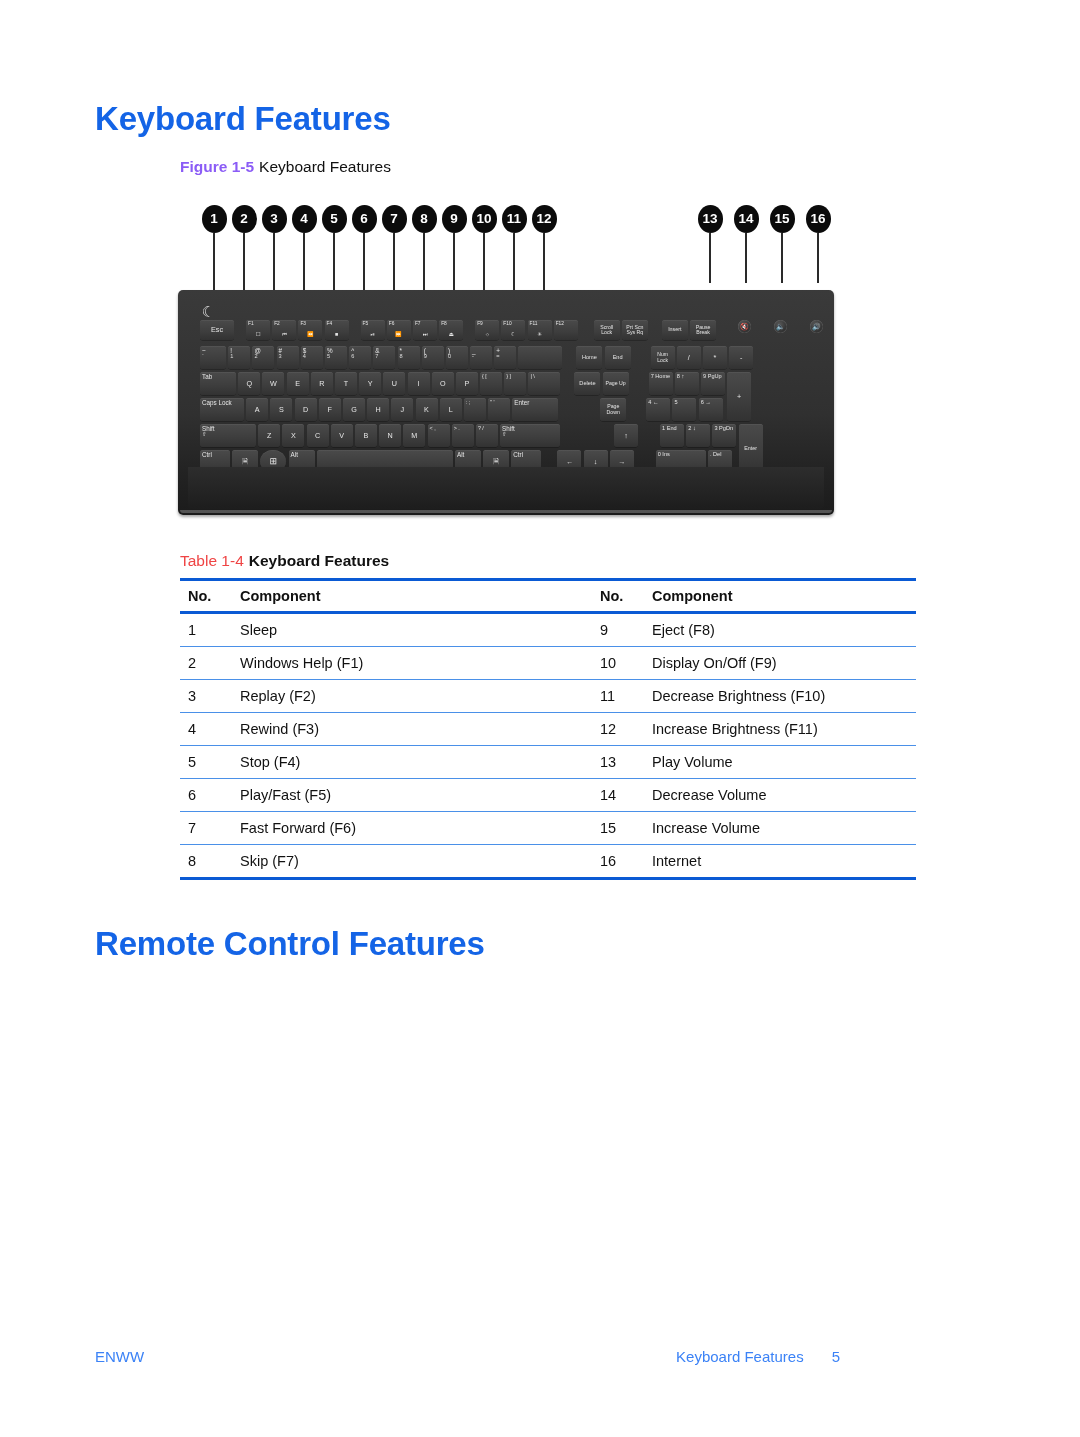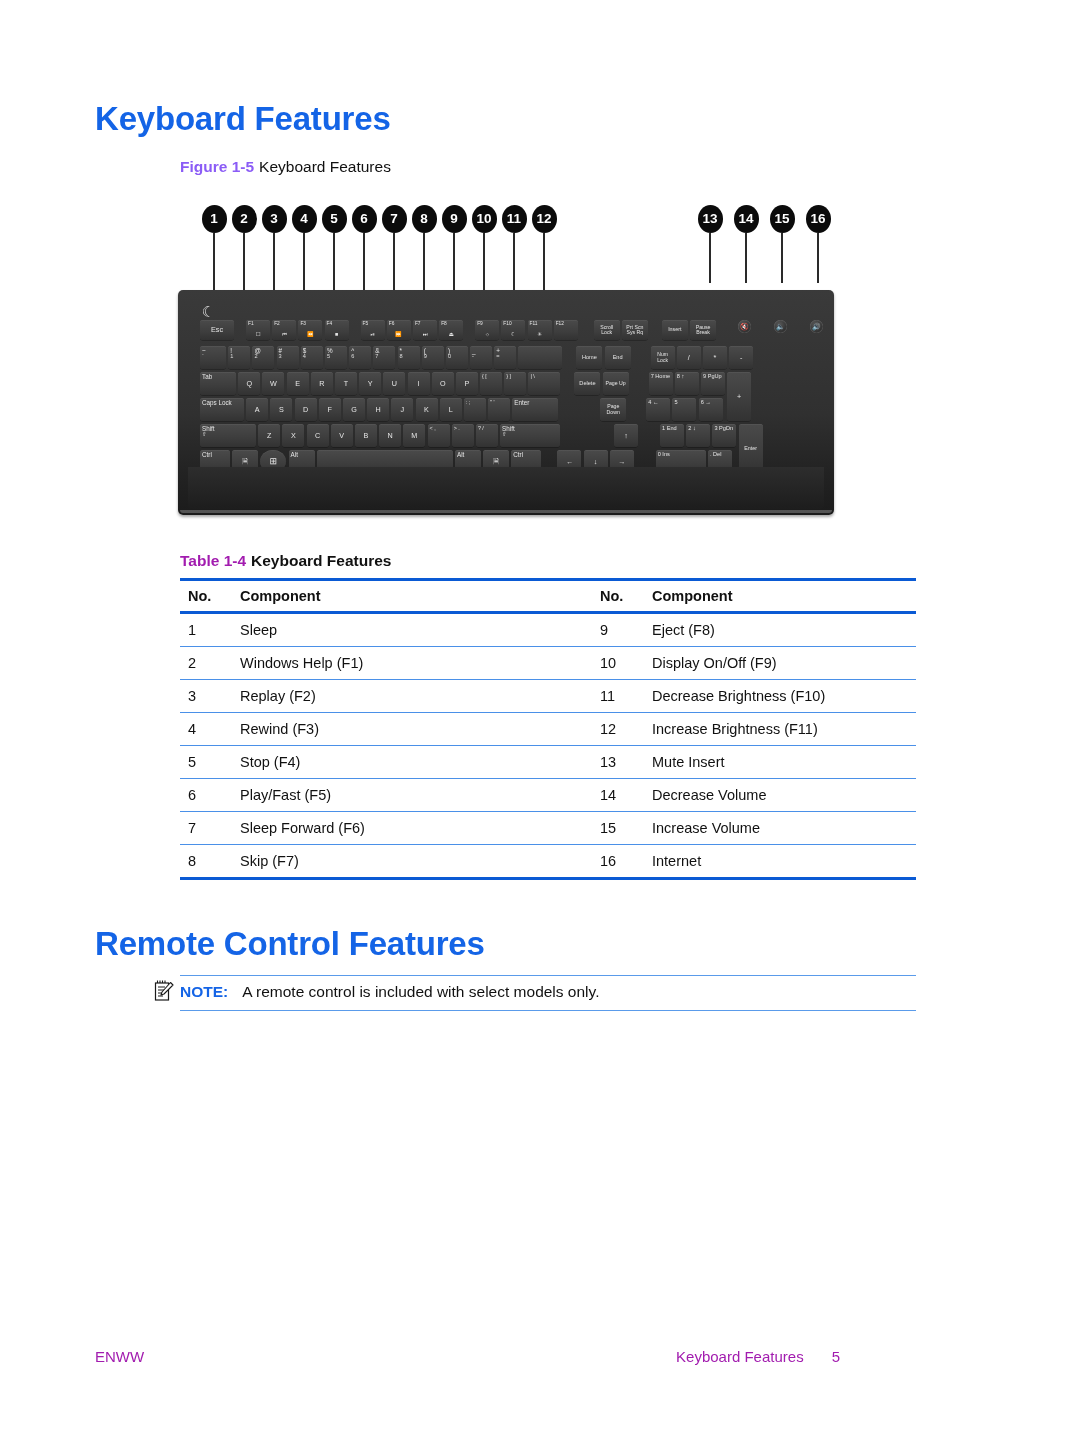--- a/index.html
+++ b/index.html
@@ -161,21 +161,21 @@
   }
 
   
   .tbl-caption {
     position: absolute;
     left: 180px;
     top: 552px;
     font-size: 15.5px;
     white-space: nowrap;
   }
-  .tbl-caption .lbl { color:#a21caf; font-weight:bold; }
+  .tbl-caption .lbl { color:#ef4444; font-weight:normal; }
   .tbl-caption .txt { color:#111; font-weight:bold; margin-left:5px; }
 
   table.feat {
     position: absolute;
     left: 180px;
     top: 578px;
     width: 824px;
     border-collapse: collapse;
     table-layout: fixed;
   }
@@ -230,21 +230,21 @@
   
   .footer {
     position: absolute;
     left: 95px;
     right: 76px;
     top: 1348px;
     display: flex;
     justify-content: space-between;
     align-items: baseline;
     font-size: 15px;
-    color: #a21caf;
+    color: #3b82f6;
   }
   .footer .right { display:flex; align-items:baseline; }
   .footer .pgnum { margin-left: 28px; }
 </style>
 </head>
 <body>
 
 <div class="page">
 
   <div class="h1" id="kb-heading">Keyboard Features</div>
@@ -721,62 +721,45 @@
       <tr>
         <td class="c-no">4</td>
         <td class="c-cmp">Rewind (F3)</td>
         <td class="c-no2">12</td>
         <td class="c-cmp2">Increase Brightness (F11)</td>
       </tr>
       <tr>
         <td class="c-no">5</td>
         <td class="c-cmp">Stop (F4)</td>
         <td class="c-no2">13</td>
-        <td class="c-cmp2">Mute Insert</td>
+        <td class="c-cmp2">Play Volume</td>
       </tr>
       <tr>
         <td class="c-no">6</td>
         <td class="c-cmp">Play/Fast (F5)</td>
         <td class="c-no2">14</td>
         <td class="c-cmp2">Decrease Volume</td>
       </tr>
       <tr>
         <td class="c-no">7</td>
-        <td class="c-cmp">Sleep Forward (F6)</td>
+        <td class="c-cmp">Fast Forward (F6)</td>
         <td class="c-no2">15</td>
         <td class="c-cmp2">Increase Volume</td>
       </tr>
       <tr>
         <td class="c-no">8</td>
         <td class="c-cmp">Skip (F7)</td>
         <td class="c-no2">16</td>
         <td class="c-cmp2">Internet</td>
       </tr>
     </tbody>
   </table>
 
   <div class="h1" id="rc-heading">Remote Control Features</div>
 
-  <div class="note">
-    <div class="note-inner">
-      <span class="note-icon">
-        <svg viewBox="0 0 20 22" width="20" height="22" aria-hidden="true">
-          <rect x="1.5" y="3" width="13" height="17" fill="#ffffff" stroke="#1a1a1a" stroke-width="1.2"></rect>
-          <line x1="4" y1="7" x2="11" y2="7" stroke="#1a1a1a" stroke-width="1"></line>
-          <line x1="4" y1="10" x2="11" y2="10" stroke="#1a1a1a" stroke-width="1"></line>
-          <line x1="4" y1="13" x2="9" y2="13" stroke="#1a1a1a" stroke-width="1"></line>
-          <line x1="4" y1="16" x2="9" y2="16" stroke="#1a1a1a" stroke-width="1"></line>
-          <path d="M3.5 3 L3.5 0.6 M6 3 L6 0.6 M8.5 3 L8.5 0.6 M11 3 L11 0.6" stroke="#1a1a1a" stroke-width="1.1"></path>
-          <path d="M16.5 2.5 L19 5 L10 14 L7 15 L8 12 Z" fill="#ffffff" stroke="#1a1a1a" stroke-width="1.1" stroke-linejoin="round"></path>
-        </svg>
-      </span>
-      <span class="note-label">NOTE:</span>
-      <span class="note-text">A remote control is included with select models only.</span>
-    </div>
-  </div>
 
   <div class="footer">
     <span class="left">ENWW</span>
     <span class="right">
       <span>Keyboard Features</span>
       <span class="pgnum">5</span>
     </span>
   </div>
 
 </div>

